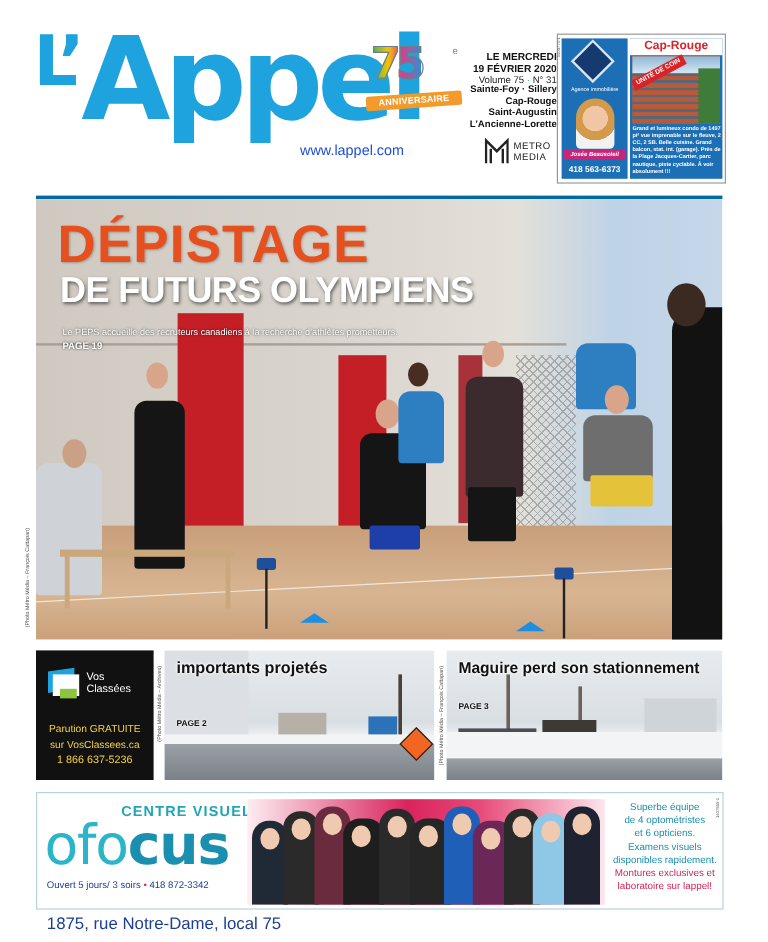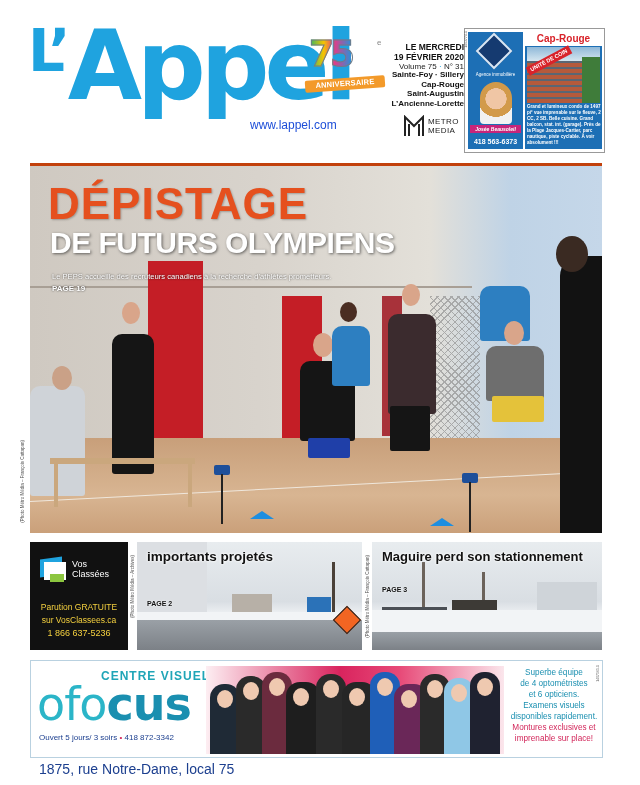--- a/index.html
+++ b/index.html
@@ -51,21 +51,21 @@
                   background: repeating-linear-gradient(0deg,#b55a3b 0 4px,#5a6673 4px 6px), #b55a3b; }
   .realty .bldg::before { content:""; position:absolute; left:0; top:0; right:0; height:14px; background: linear-gradient(180deg,#8fb8d8,#d5e6f0); }
   .realty .bldg::after { content:""; position:absolute; right:0; top:10px; width:18px; bottom:0; background:#3f7c3a; }
   .realty .banner { position: absolute; left: 0px; top: 24px; width: 48px; height: 9px; background: #d8232a; color: #fff;
                     font-size: 5.5px; font-weight: bold; text-align: center; line-height: 9px; transform: rotate(-28deg); }
   .realty .desc { position: absolute; left: 2px; top: 72px; width: 74px; font-size: 4.6px; color: #fff; line-height: 1.3; font-weight: bold; }
   .realty .ref { position: absolute; left: -1px; top: 2px; font-size: 3.5px; color: #666; writing-mode: vertical-rl; transform: rotate(180deg); }
 
   
   .hero { position: absolute; left: 30px; top: 163px; width: 572px; height: 370px; overflow: hidden;
-          border-top: 3px solid #c2410c; }
+          border-top: 3px solid #0369a1; }
   .hero .photo { position: absolute; inset: 0;
       background:
         linear-gradient(180deg, rgba(0,0,0,0) 62%, rgba(0,0,0,0) 100%),
         linear-gradient(90deg, #cfc9c1 0%, #d8d3cc 40%, #e3e0d9 70%, #bfd3e6 84%, #c5d7e9 100%); }
   .hero .floor { position: absolute; left: 0; right: 0; bottom: 0; height: 95px;
       background: linear-gradient(180deg,#c89f7a 0%, #d8b592 60%, #caa07a 100%); }
   .hero .floor::after { content:""; position:absolute; left:0; right:0; top:48px; height:1px; background:#efe7dc; transform: skewY(-3deg); }
   .hero .pillar { position: absolute; background: #c41e26; }
   .hero .wallband { position: absolute; left: 0; right: 130px; top: 120px; height: 2px; background: #a89f95; }
   .hero .net { position: absolute; left: 400px; top: 130px; width: 50px; height: 150px;
@@ -317,16 +317,16 @@
       </div>
   </div>
 
   <div class="blurb">
     <div>Superbe équipe</div>
     <div>de 4 optométristes</div>
     <div>et 6 opticiens.</div>
     <div>Examens visuels</div>
     <div>disponibles rapidement.</div>
     <div class="pink">Montures exclusives et</div>
-    <div class="pink">imprenable sur place!</div>
+    <div class="pink">laboratoire sur lappel!</div>
   </div>
   <span class="ref">1407565-1</span>
 </div>
 
 </body></html>

